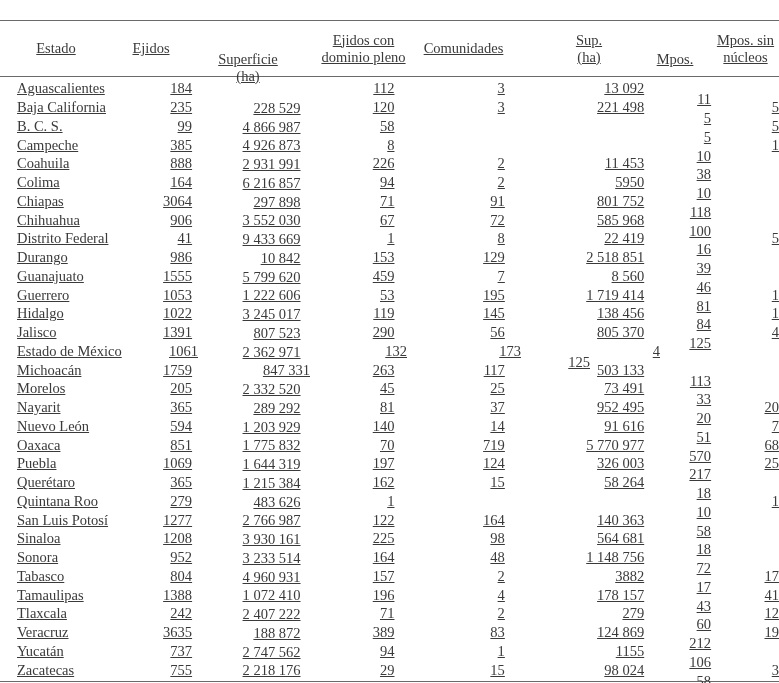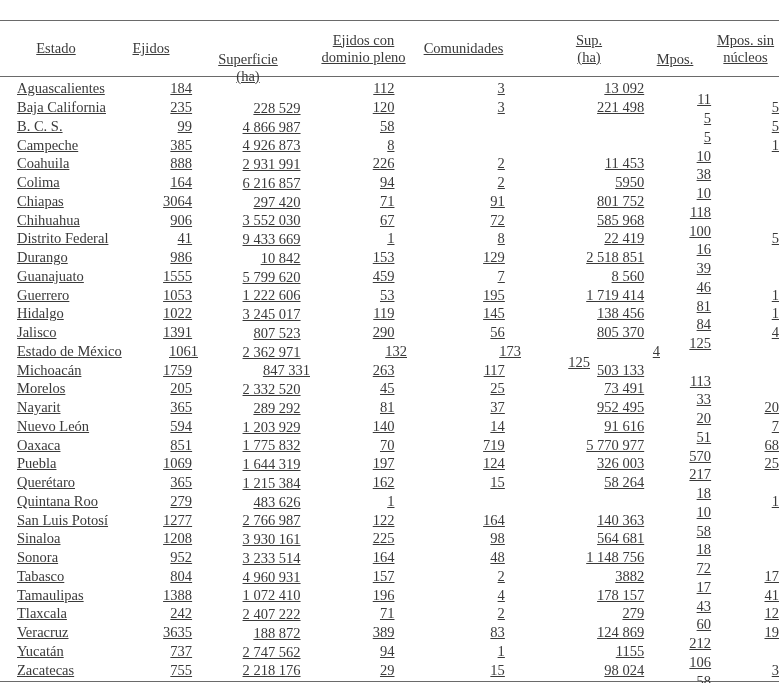--- a/index.html
+++ b/index.html
@@ -114,21 +114,21 @@
         <div class="cell c2">6 216 857</div>
         <div class="cell c3">226</div>
         <div class="cell c4">2</div>
         <div class="cell c5">11 453</div>
         <div class="cell c6">38</div>
         <div class="cell c7"></div>
       </div>
       <div class="row">
         <div class="cell c0">Colima</div>
         <div class="cell c1">164</div>
-        <div class="cell c2">297 420</div>
+        <div class="cell c2">297 898</div>
         <div class="cell c3">94</div>
         <div class="cell c4">2</div>
         <div class="cell c5">5950</div>
         <div class="cell c6">10</div>
         <div class="cell c7"></div>
       </div>
       <div class="row">
         <div class="cell c0">Chiapas</div>
         <div class="cell c1">3064</div>
         <div class="cell c2">3 552 030</div>

